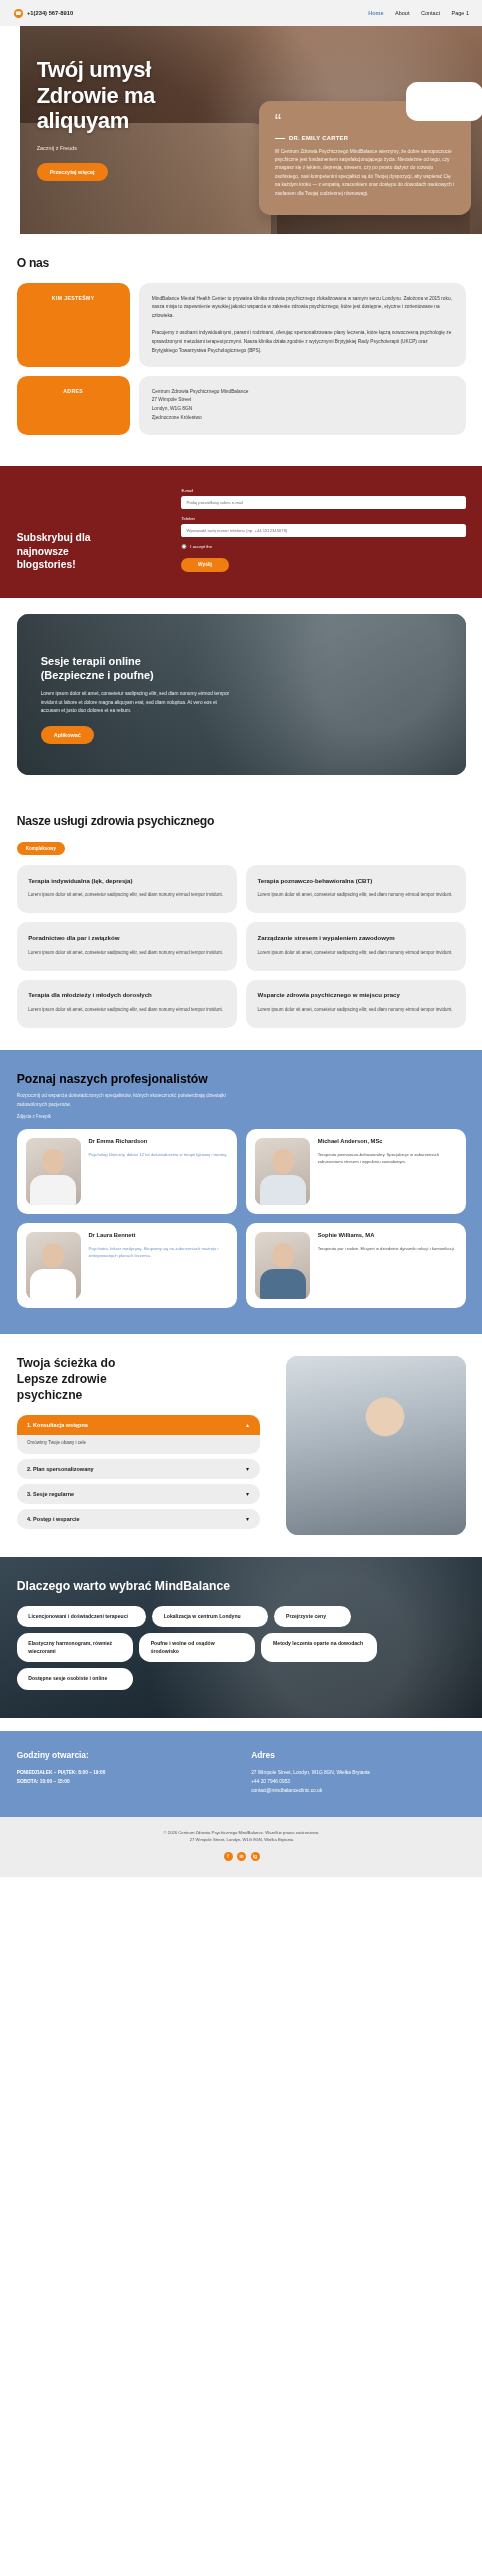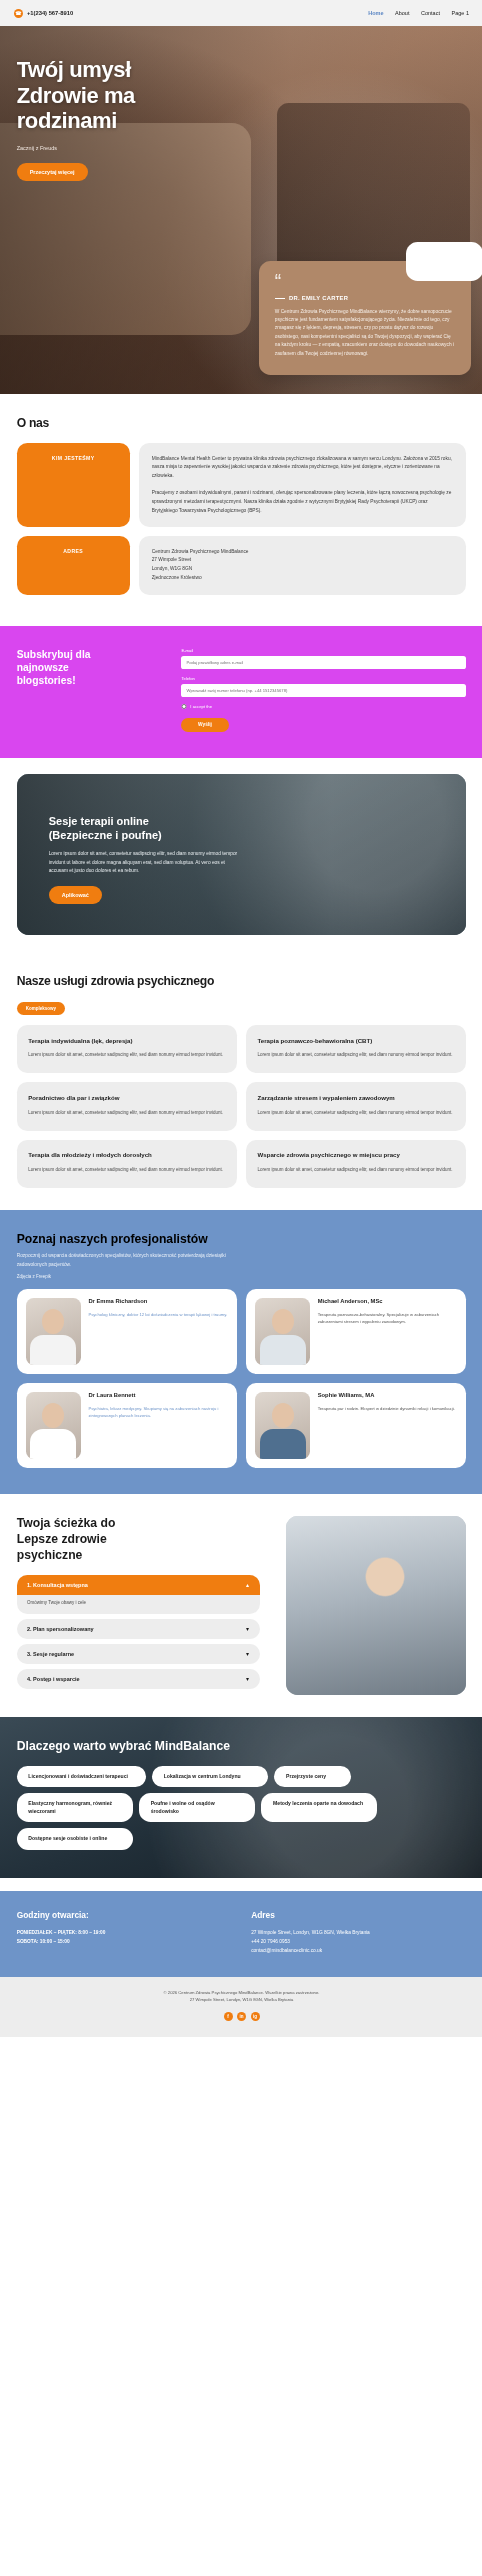--- a/index.html
+++ b/index.html
@@ -19,22 +19,23 @@
     justify-content:space-between;padding:0 14px;
   }
   .phone{display:flex;align-items:center;gap:3.9px;font-size:5.8px;color:#222;font-weight:600;}
   .phone .ic{width:9px;height:9px;border-radius:50%;background:#f07d10;display:inline-flex;align-items:center;justify-content:center;color:#fff;font-size:5.1px;}
   .nav{display:flex;align-items:center;gap:11.6px;font-size:5.5px;}
   .nav a{color:#222;text-decoration:none;}
   .nav a.active{color:#5b86c4;font-weight:700;}
 
   
   .hero{
-    position:relative;height:368px;overflow:hidden;
+    position:relative;height:208px;overflow:hidden;
     background:linear-gradient(180deg,#b08d74 0%,#a8836b 40%,#8f6d58 100%);
+    margin-left:20px;
   }
   .hero .photo{
     position:absolute;inset:0;
     background:
       radial-gradient(circle at 72% 62%, rgba(255,255,255,.22) 0 16%, transparent 45%),
       radial-gradient(circle at 20% 80%, rgba(60,35,25,.55) 0 30%, transparent 60%),
       linear-gradient(155deg,#c3a089 0%,#ab8268 35%,#7d5d49 70%,#5d4435 100%);
   }
   .hero .sofa{
     position:absolute;left:-26px;top:97px;width:277px;height:212px;border-radius:19.3px;
@@ -79,21 +80,21 @@
   }
   .tag-box.short{align-items:flex-start;}
   .about-text{
     flex:1;border-radius:10.3px;background:#ededed;padding:11.6px 13px;font-size:4.8px;
     line-height:1.85;color:#3a3a3a;
   }
   .about-text p+p{margin-top:7.7px;}
   .addr-box{min-height:48px;}
 
   
-  .newsletter{background:#d946ef;padding:22px 16.7px 26px;display:flex;gap:16.7px;}
+  .newsletter{background:#7f1d1d;padding:22px 16.7px 26px;display:flex;gap:16.7px;align-items:flex-end;}
   .newsletter h3{color:#fff;font-size:10.3px;font-weight:800;line-height:1.3;width:148px;flex:0 0 148px;}
   .nl-form{flex:1;}
   .nl-label{color:#fff;font-size:4.2px;margin-bottom:2.6px;display:block;}
   .nl-input{
     width:100%;height:13px;border-radius:2.6px;border:none;background:#fff;
     font-size:4.2px;padding:0 5.1px;color:#777;margin-bottom:6.4px;
   }
   .nl-check{display:flex;align-items:center;gap:3.2px;color:#fff;font-size:4.2px;margin-bottom:7.7px;}
   .nl-check input{width:5.8px;height:5.8px;}
   .nl-send{background:#f07d10;color:#fff;border:none;border-radius:10.3px;padding:4.5px 16.7px;font-size:4.8px;font-weight:700;cursor:pointer;}
@@ -103,21 +104,21 @@
     position:relative;height:161px;margin:16.7px;border-radius:11.6px;overflow:hidden;
     background:linear-gradient(180deg,#7e8e94,#4a5b63);
   }
   .online .bg{
     position:absolute;inset:0;
     background:
       radial-gradient(circle at 80% 30%, rgba(255,255,255,.25) 0 18%, transparent 50%),
       linear-gradient(150deg,#8c9aa0 0%,#5d6f77 45%,#2f3d45 100%);
   }
   .online .shade{position:absolute;inset:0;background:linear-gradient(90deg,rgba(20,28,32,.72) 0%,rgba(20,28,32,.2) 70%);}
-  .online .content{position:absolute;left:32px;top:40px;width:212px;color:#fff;}
+  .online .content{position:absolute;left:24px;top:40px;width:212px;color:#fff;}
   .online h3{font-size:11px;font-weight:800;line-height:1.28;}
   .online p{font-size:4.8px;line-height:1.8;margin-top:7.7px;color:#e9eef1;max-width:193px;}
 
   
   .pill{
     display:inline-block;background:#f07d10;color:#fff;border-radius:9px;
     padding:3.9px 9px;font-size:4.5px;font-weight:700;margin-bottom:10.3px;
   }
   .svc-grid{display:grid;grid-template-columns:1fr 1fr;gap:9px;}
   .svc-card{background:#ededed;border-radius:10.3px;padding:11.6px 11.6px 14px;}
@@ -215,21 +216,21 @@
 
   <div class="hero">
     <div class="photo"></div>
     <div class="sofa"></div>
     <div class="person"></div>
     <div class="shade"></div>
     <div class="hero-inner">
       <h1>
         <span>Twój umysł</span><br>
         <span>Zdrowie ma</span><br>
-        <span>rodzinami</span>
+        <span>aliquyam</span>
       </h1>
       <p class="sub">Zacznij z Freuds</p>
       <button class="btn-orange">Przeczytaj więcej</button>
     </div>
     <div class="quote-card">
       <div class="white-tail"></div>
       <div class="qmark">“</div>
       <div class="name">DR. EMILY CARTER</div>
       <div class="txt">W Centrum Zdrowia Psychicznego MindBalance wierzymy, że dobre samopoczucie psychiczne jest fundamentem satysfakcjonującego życia. Niezależnie od tego, czy zmagasz się z lękiem, depresją, stresem, czy po prostu dążysz do rozwoju osobistego, nasi kompetentni specjaliści są do Twojej dyspozycji, aby wspierać Cię na każdym kroku — z empatią, szacunkiem oraz dostępu do dowodach naukowych i zaufanem dla Twojej codziennej równowagi.</div>
     </div>

